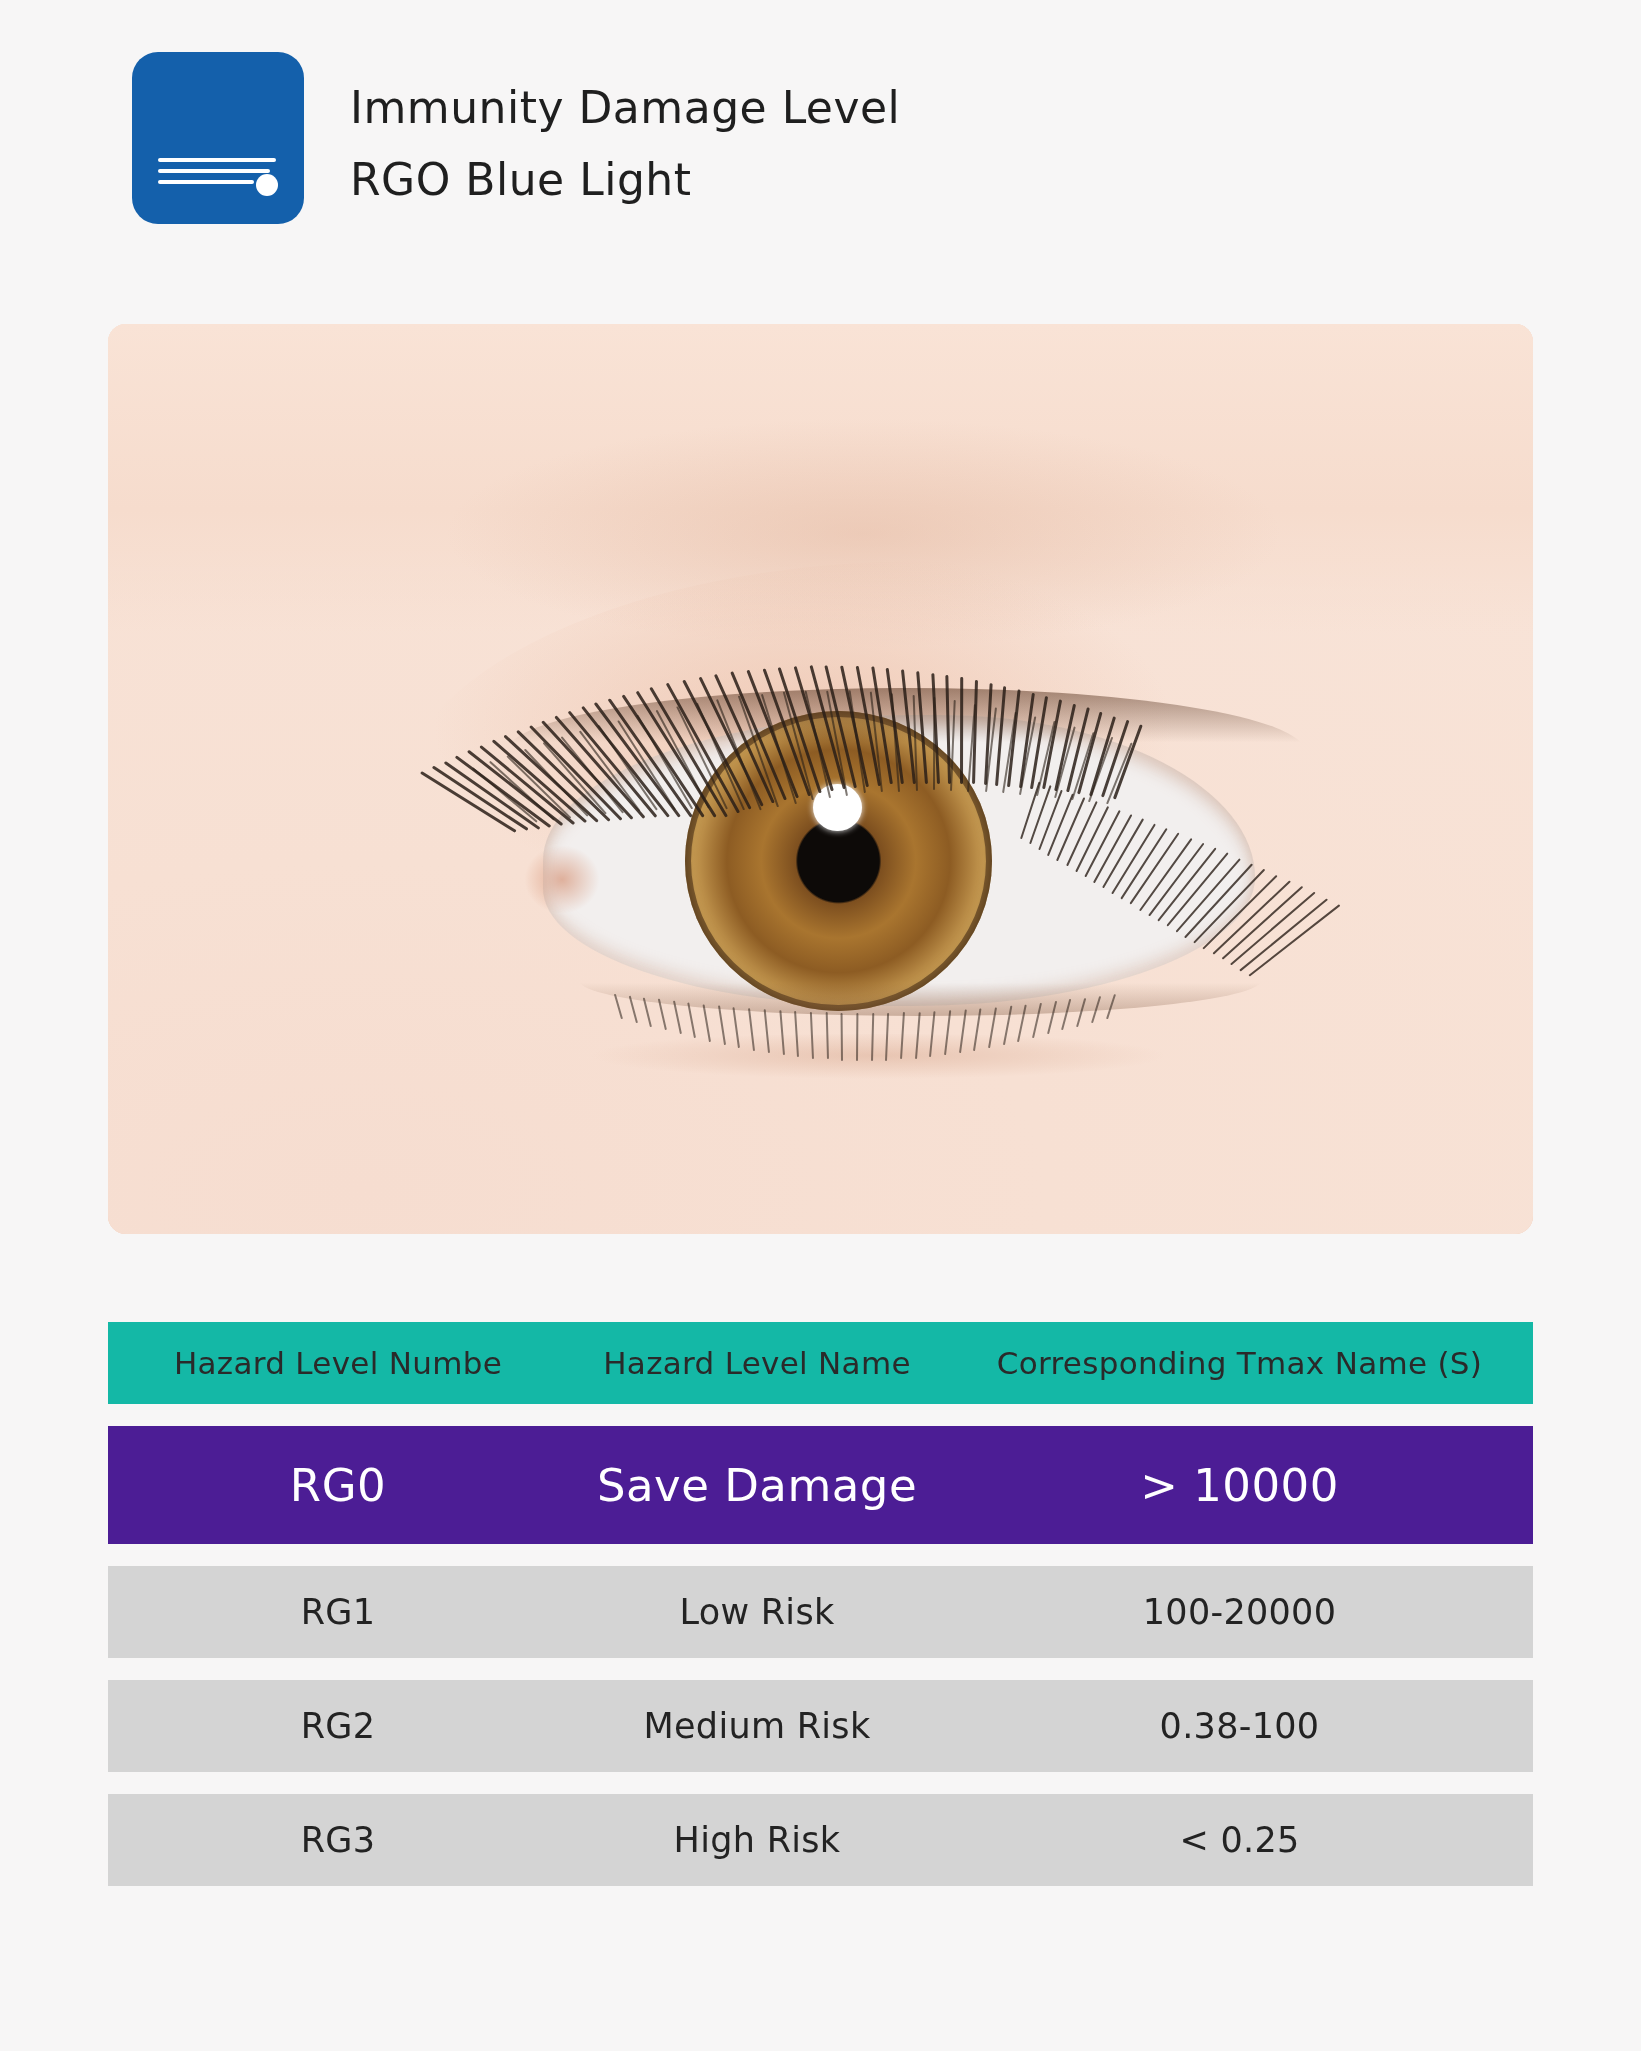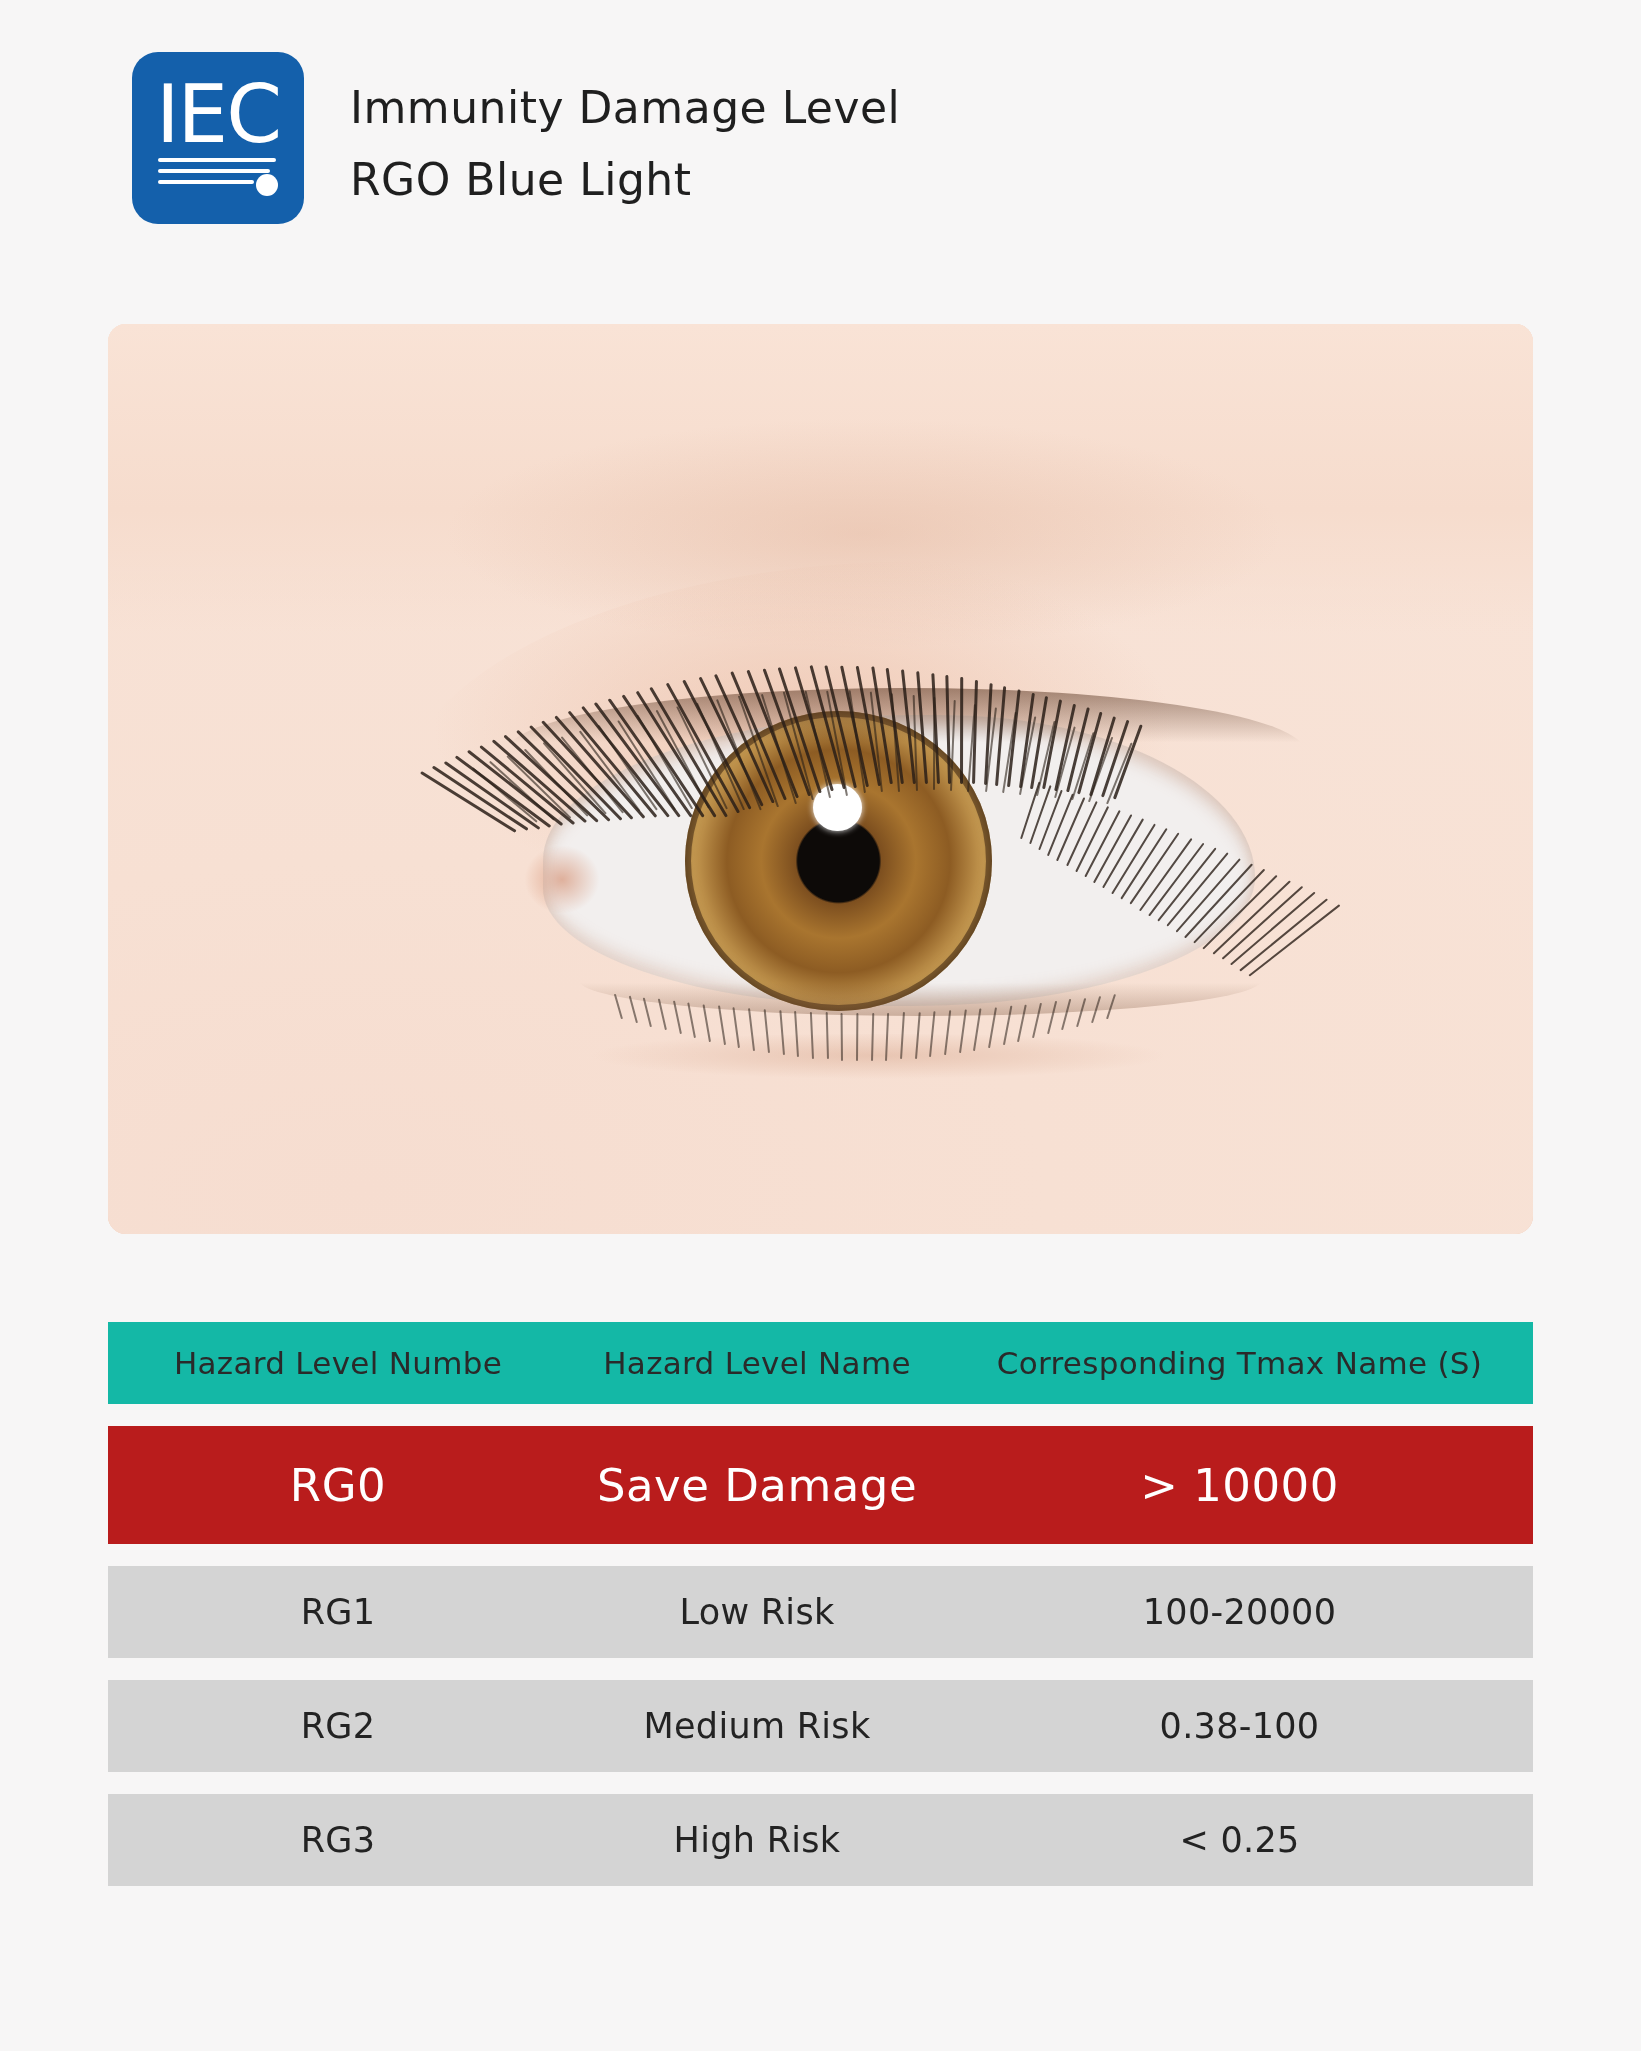--- a/index.html
+++ b/index.html
@@ -230,21 +230,21 @@
     height: 82px;
     margin-bottom: 22px;
   }
   .row.head .cell {
     font-size: 31px;
     color: #2a2a2a;
     font-family: "DejaVu Sans", sans-serif;
     letter-spacing: 0.3px;
   }
   .row.highlight {
-    background: #b91c1c;
+    background: #4c1d95;
     height: 118px;
     margin-bottom: 22px;
   }
   .row.highlight .cell {
     color: #ffffff;
     font-size: 45px;
     font-family: "DejaVu Sans", sans-serif;
     letter-spacing: 0.5px;
   }
   .row.data {
@@ -257,21 +257,20 @@
     color: #232323;
     font-family: "DejaVu Sans", sans-serif;
     letter-spacing: 0.3px;
   }
 </style>
 </head>
 <body>
 
 <div class="header">
   <div class="logo">
-    <div class="iec-text">IEC</div>
     <div class="lines">
       <i></i>
         <i></i>
         <i></i>
     </div>
     <div class="dot"></div>
   </div>
   <div class="title-block">
     <div class="title-line">Immunity Damage Level</div>
     <div class="title-line">RGO Blue Light</div>

